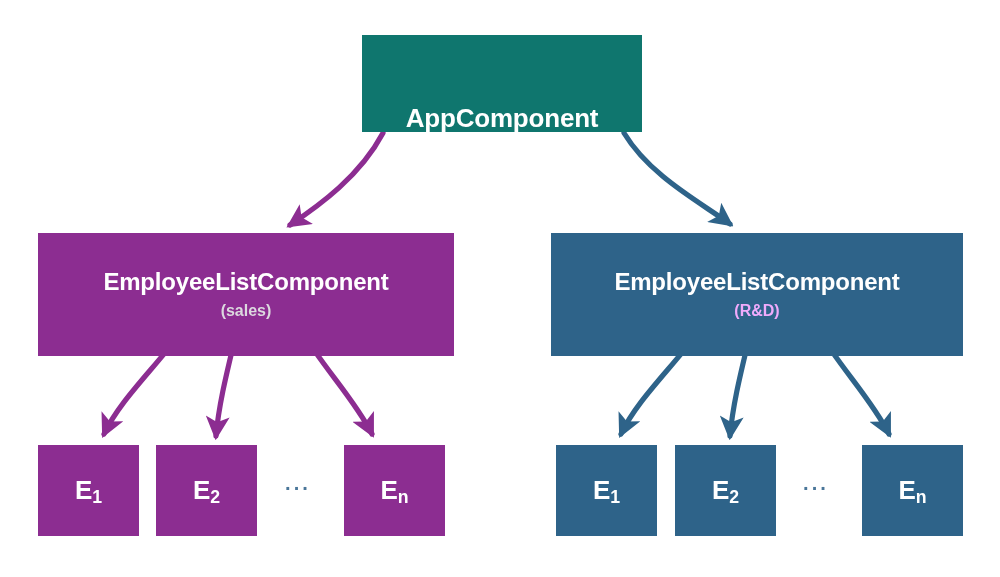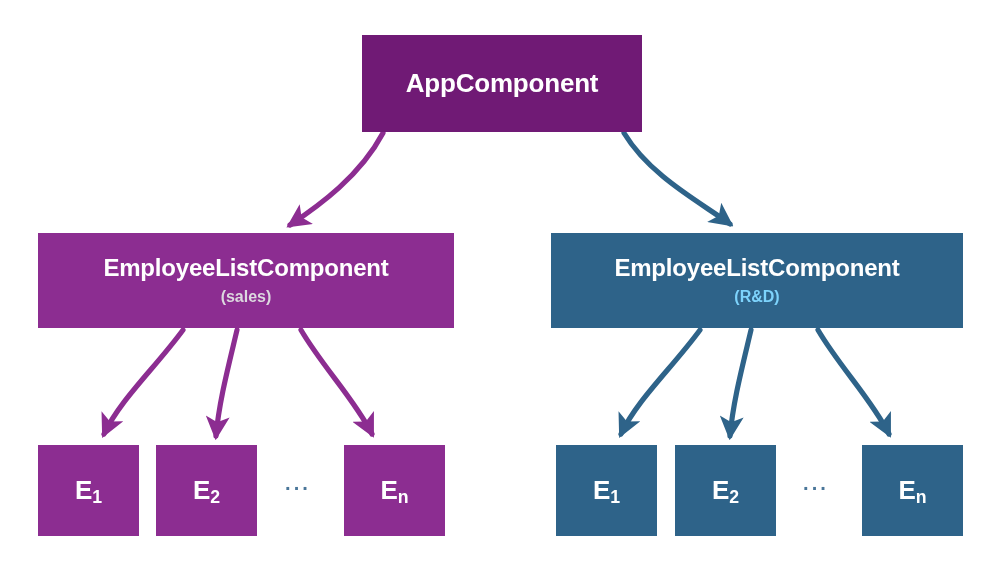--- a/index.html
+++ b/index.html
@@ -56,21 +56,21 @@
     top: 35px;
     width: 280px;
     height: 97px;
   }
   #node-root .node-title {
     font-size: 26px;
   }
   
   .node-parent {
     top: 233px;
-    height: 95px;
+    height: 123px;
   }
   .node-parent .node-title {
     font-size: 24px;
   }
   .node-parent .node-subtitle {
     font-size: 16px;
     margin-top: 8px;
   }
   #node-parent-0 {
     left: 38px;
@@ -132,21 +132,21 @@
 
     <path d="M 183 330 C 155 368 120 400 104 434" fill="none" stroke="#8C2D91" stroke-width="5.2" stroke-linecap="round" marker-end="url(#arrow-purple)"></path>
     <path d="M 237 330 C 228 368 219 402 216 436" fill="none" stroke="#8C2D91" stroke-width="5.2" stroke-linecap="round" marker-end="url(#arrow-purple)"></path>
     <path d="M 301 330 C 322 366 355 400 372 434" fill="none" stroke="#8C2D91" stroke-width="5.2" stroke-linecap="round" marker-end="url(#arrow-purple)"></path>
 
     <path d="M 700 330 C 672 368 637 400 621 434" fill="none" stroke="#2E6389" stroke-width="5.2" stroke-linecap="round" marker-end="url(#arrow-blue)"></path>
     <path d="M 751 330 C 742 368 733 402 730 436" fill="none" stroke="#2E6389" stroke-width="5.2" stroke-linecap="round" marker-end="url(#arrow-blue)"></path>
     <path d="M 818 330 C 839 366 872 400 889 434" fill="none" stroke="#2E6389" stroke-width="5.2" stroke-linecap="round" marker-end="url(#arrow-blue)"></path>
   </svg>
 
-  <div class="node" id="node-root" style="background: #701a75;">
+  <div class="node" id="node-root" style="background: #0f766e; justify-content: flex-end;">
     <div class="node-title">AppComponent</div>
   </div>
 
   <div class="node node-parent" id="node-parent-0" style="background: rgb(140, 45, 145);">
     <div class="node-title">EmployeeListComponent</div>
     <div class="node-subtitle" style="color: rgb(220, 216, 223);">(sales)</div>
   </div>
 
   <div class="node node-leaf" style="left: 38px; background: rgb(140, 45, 145);">
     <div class="node-title"><span>E</span><sub>1</sub></div>
@@ -154,21 +154,21 @@
   <div class="node node-leaf" style="left: 156px; background: rgb(140, 45, 145);">
     <div class="node-title"><span>E</span><sub>2</sub></div>
   </div>
   <div class="ellipsis" id="ellipsis-0" style="color: rgb(74, 118, 153);">···</div>
   <div class="node node-leaf" style="left: 344px; background: rgb(140, 45, 145);">
     <div class="node-title"><span>E</span><sub>n</sub></div>
   </div>
 
   <div class="node node-parent" id="node-parent-1" style="background: rgb(46, 99, 137);">
     <div class="node-title">EmployeeListComponent</div>
-    <div class="node-subtitle" style="color: #7dd3fc;">(R&amp;D)</div>
+    <div class="node-subtitle" style="color: #f0abfc;">(R&amp;D)</div>
   </div>
 
   <div class="node node-leaf" style="left: 556px; background: rgb(46, 99, 137);">
     <div class="node-title"><span>E</span><sub>1</sub></div>
   </div>
   <div class="node node-leaf" style="left: 675px; background: rgb(46, 99, 137);">
     <div class="node-title"><span>E</span><sub>2</sub></div>
   </div>
   <div class="ellipsis" id="ellipsis-1" style="color: rgb(74, 118, 153);">···</div>
   <div class="node node-leaf" style="left: 862px; background: rgb(46, 99, 137);">

